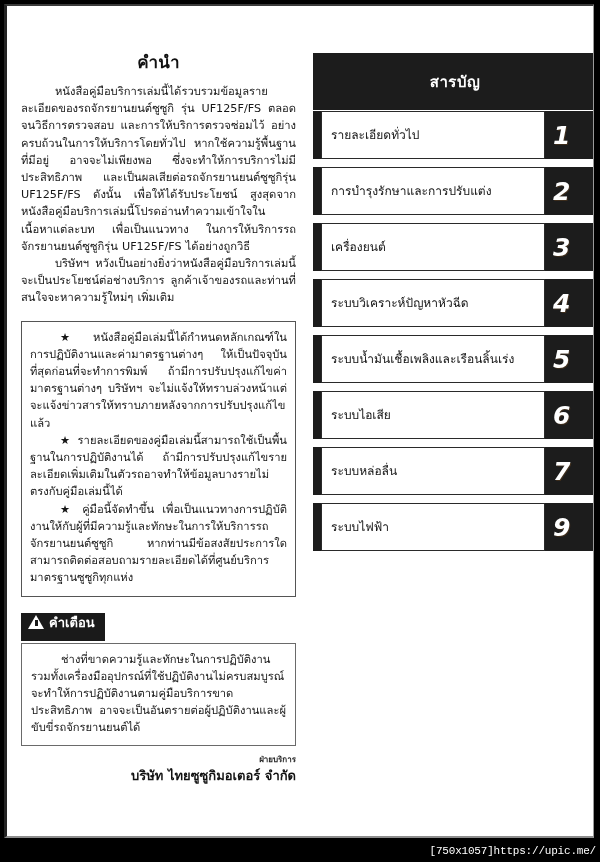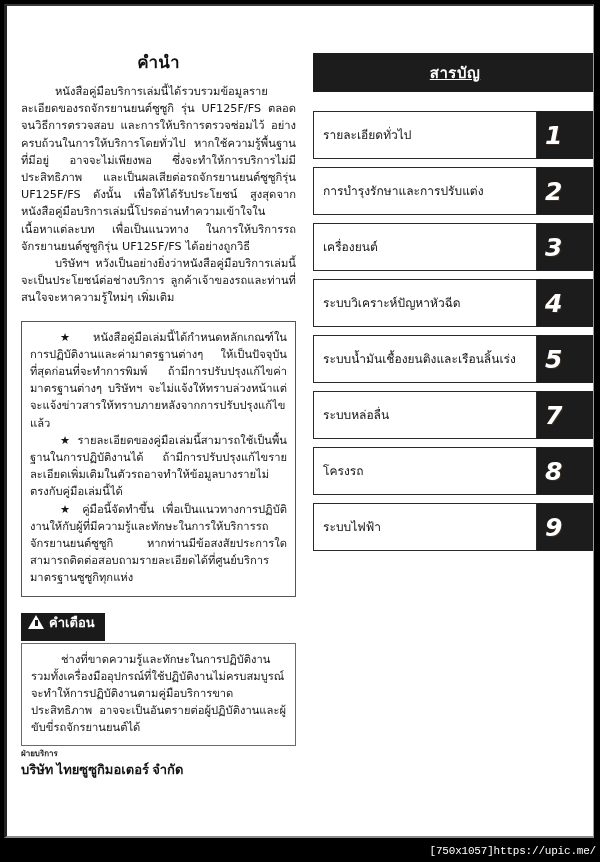--- a/index.html
+++ b/index.html
@@ -130,23 +130,22 @@
     margin: 0;
     font-size: 11.2px;
     line-height: 17px;
     color: #161616;
     text-align: justify;
     text-indent: 30px;
   }
 
   
   .sign-block {
-    margin-top: 2px;
-    text-align: left;
-    font-family: Liberation Serif, serif;
+    margin-top: 8px;
+    text-align: right;
   }
   .sign-dept {
     font-size: 8px;
     color: #1a1a1a;
     line-height: 11px;
     font-weight: bold;
   }
   .sign-company {
     font-size: 13px;
     font-weight: bold;
@@ -161,43 +160,43 @@
     left: 306px;
     top: 0;
     width: 284px;
     height: 100%;
   }
   .toc-header {
     position: absolute;
     left: 0;
     top: 47px;
     width: 284px;
-    height: 39px;
+    height: 57px;
     background: #1c1c1c;
     color: #ffffff;
     display: flex;
     align-items: center;
     justify-content: center;
     font-size: 15px;
     font-weight: bold;
     letter-spacing: 0.5px;
-    text-decoration: underline;
   }
   .toc-list {
     position: absolute;
     left: 0;
     top: 105px;
     width: 284px;
   }
   .toc-row {
     display: flex;
     align-items: stretch;
     height: 48px;
     margin-bottom: 8px;
     background: #1c1c1c;
+    padding-left: 8px;
   }
   .toc-label {
     flex: 0 0 224px;
     background: #ffffff;
     border: 1px solid #2a2a2a;
     box-sizing: border-box;
     display: flex;
     align-items: center;
     padding-left: 9px;
     font-size: 12px;
@@ -288,32 +287,32 @@
             </div>
             <div class="toc-row">
               <div class="toc-label">เครื่องยนต์</div>
               <div class="toc-num">3</div>
             </div>
             <div class="toc-row">
               <div class="toc-label">ระบบวิเคราะห์ปัญหาหัวฉีด</div>
               <div class="toc-num">4</div>
             </div>
             <div class="toc-row">
-              <div class="toc-label">ระบบน้ำมันเชื้องยนติงและเรือนลิ้นเร่ง</div>
+              <div class="toc-label">ระบบน้ำมันเชื้อเพลิงและเรือนลิ้นเร่ง</div>
               <div class="toc-num">5</div>
+            </div>
+            <div class="toc-row">
+              <div class="toc-label">ระบบไอเสีย</div>
+              <div class="toc-num">6</div>
             </div>
             <div class="toc-row">
               <div class="toc-label">ระบบหล่อลื่น</div>
               <div class="toc-num">7</div>
             </div>
             <div class="toc-row">
-              <div class="toc-label">โครงรถ</div>
-              <div class="toc-num">8</div>
-            </div>
-            <div class="toc-row">
               <div class="toc-label">ระบบไฟฟ้า</div>
               <div class="toc-num">9</div>
             </div>
           </div>
 
       </div>
 
     </div>
   </div>
 

